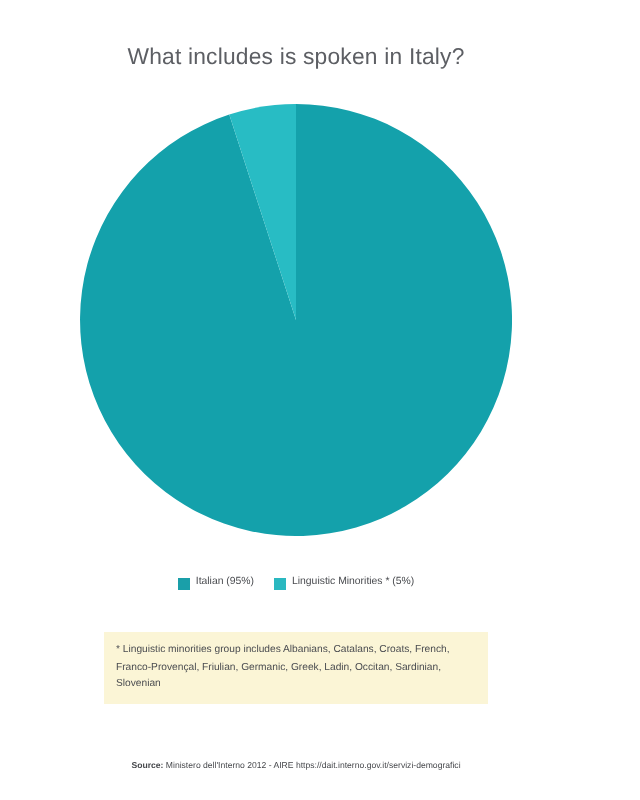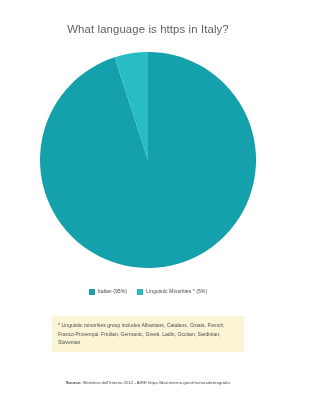--- a/index.html
+++ b/index.html
@@ -100,21 +100,21 @@
     color: #46484c;
     white-space: nowrap;
   }
   #source-label {
     font-weight: bold;
   }
 </style>
 </head>
 <body>
 
-<div id="chart-title">What language is https in Italy?</div>
+<div id="chart-title">What includes is spoken in Italy?</div>
 
 <div id="pie-wrap">
   <svg id="pie-svg" viewBox="0 0 216 216">
 
     <path id="slice-major" d="M 108 108 L 74.63 5.29 A 108 108 0 1 0 108.00 0.00 Z" fill="#14a1ab"></path>
 
     <path id="slice-minor" d="M 108 108 L 108.00 0.00 A 108 108 0 0 0 74.63 5.29 Z" fill="#28bcc4"></path>
   </svg>
 </div>
 

